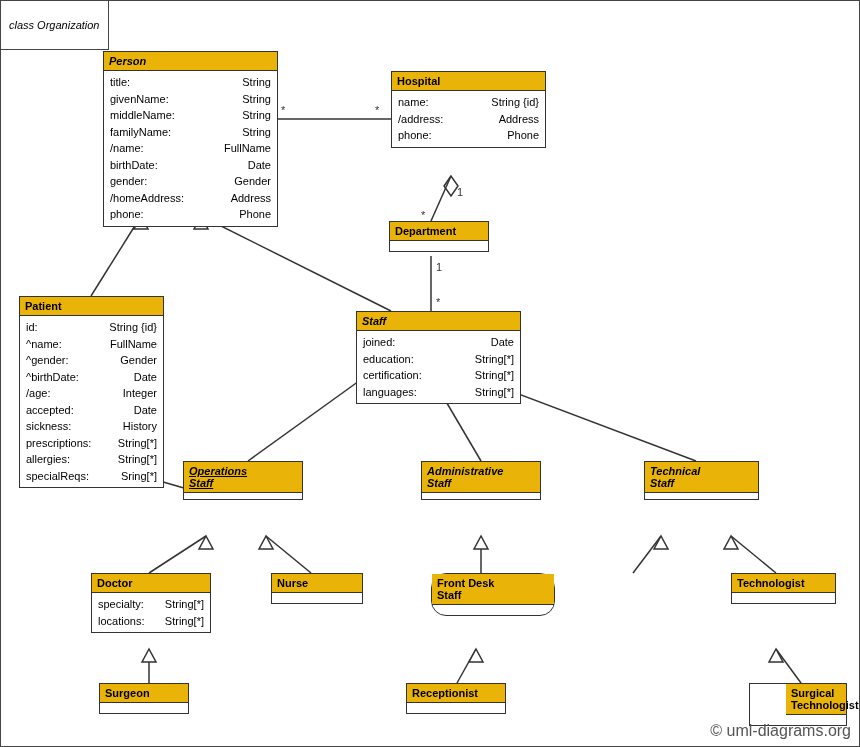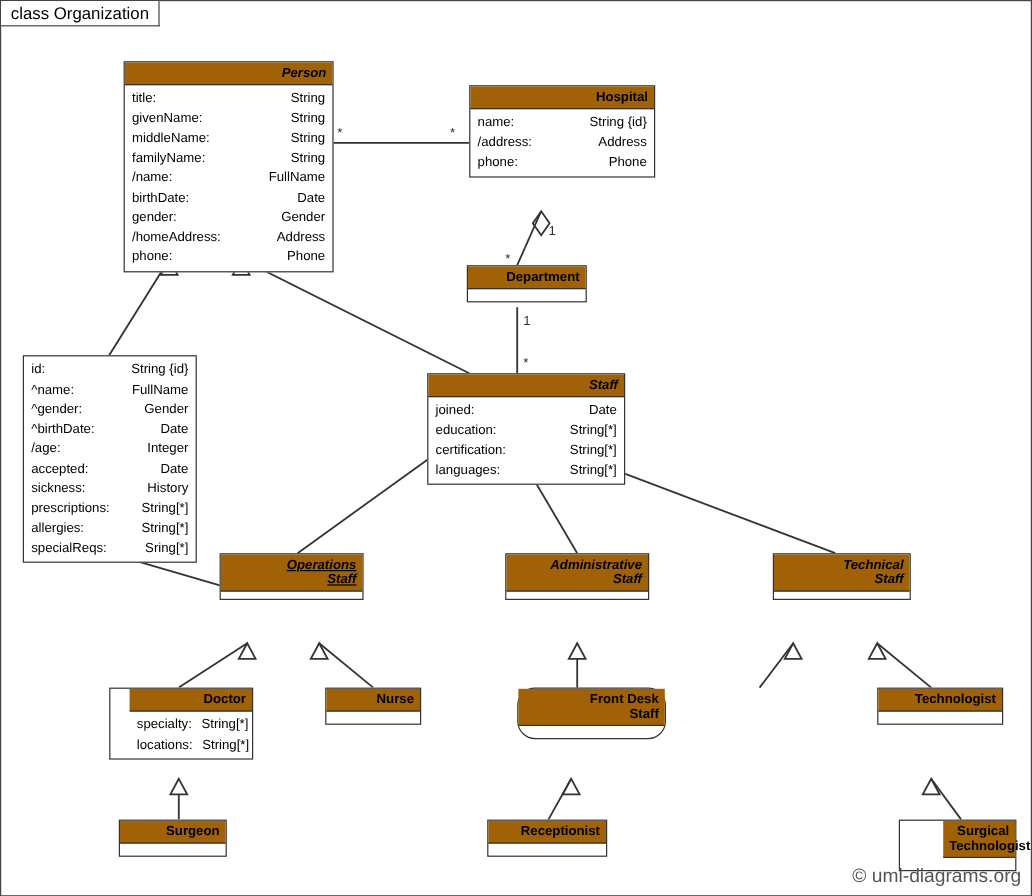--- a/index.html
+++ b/index.html
@@ -18,33 +18,34 @@
       position: relative;
       border: 1.5px solid #444;
     }
     .diagram-label {
       position: absolute;
       top: 0; left: 0;
       background: #fff;
       border: 1.5px solid #444;
       border-top: none;
       border-left: none;
-      padding: 2px 8px;
-      font-size: 14px;
+      padding: 18px 8px;
+      font-size: 11px;
       font-weight: normal;
+      font-style: italic;
     }
     .uml-box {
       position: absolute;
       border: 1.5px solid #333;
       background: #fff;
       text-align: left;
     }
     .uml-box .box-title {
-      background: #a16207;
-      text-align: right;
+      background: #eab308;
+      text-align: left;
       padding: 3px 5px;
       border-bottom: 1.5px solid #333;
       font-weight: bold;
     }
     .uml-box .box-title.italic {
       font-style: italic;
     }
     .uml-box .box-body {
       padding: 3px 6px;
       line-height: 1.5;
@@ -220,20 +221,21 @@
           <span class="attr-type">String[*]</span>
         </div>
       <div class="attr-row">
           <span class="attr-name">languages:</span>
           <span class="attr-type">String[*]</span>
         </div>
     </div>
   </div>
 
   <div class="uml-box" style="left:18px; top:295px; width:145px;">
+    <div class="box-title">Patient</div>
     <div class="box-body">
       <div class="attr-row">
           <span class="attr-name">id:</span>
           <span class="attr-type">String {id}</span>
         </div>
       <div class="attr-row">
           <span class="attr-name">^name:</span>
           <span class="attr-type">FullName</span>
         </div>
       <div class="attr-row">
@@ -285,35 +287,35 @@
     <div class="box-body" style="min-height:4px;"></div>
   </div>
 
   <div class="uml-box" style="left:643px; top:460px; width:115px;">
     <div class="box-title italic">
       <em>Technical<br>Staff</em>
     </div>
     <div class="box-body" style="min-height:4px;"></div>
   </div>
 
-  <div class="uml-box" style="left:90px; top:572px; width:120px;padding-left:16px;">
+  <div class="uml-box" style="left:90px; top:572px; width:120px;">
     <div class="box-title">Doctor</div>
     <div class="box-body">
       <div class="attr-row">
           <span class="attr-name">specialty:</span>
           <span class="attr-type">String[*]</span>
         </div>
       <div class="attr-row">
           <span class="attr-name">locations:</span>
           <span class="attr-type">String[*]</span>
         </div>
     </div>
   </div>
 
-  <div class="uml-box" style="left:270px; top:572px; width:80px;">
+  <div class="uml-box" style="left:270px; top:572px; width:92px;">
     <div class="box-title">Nurse</div>
     <div class="box-body" style="min-height:10px;"></div>
   </div>
 
   <div class="uml-box" style="left:430px; top:572px; width:124px;border-radius:15px;">
     <div class="box-title">Front Desk<br>Staff</div>
     <div class="box-body" style="min-height:10px;"></div>
   </div>
 
 

